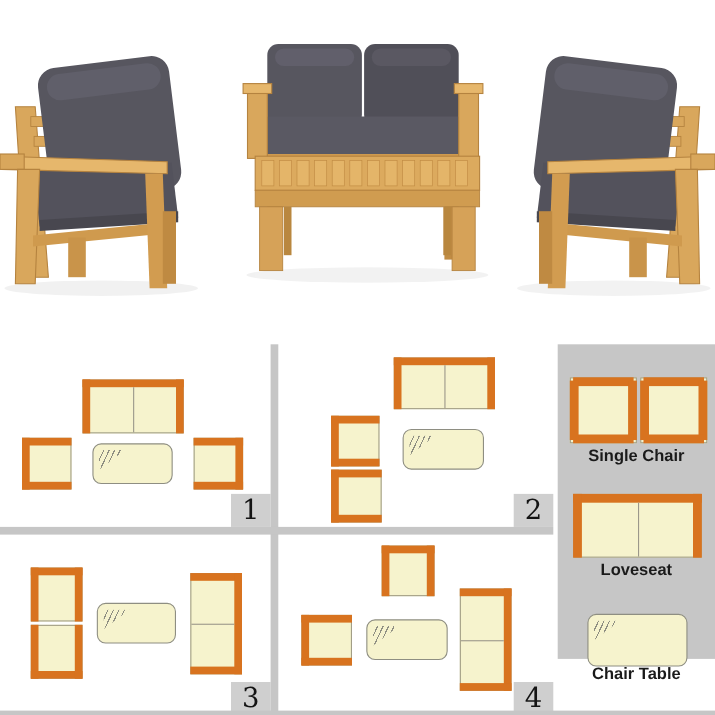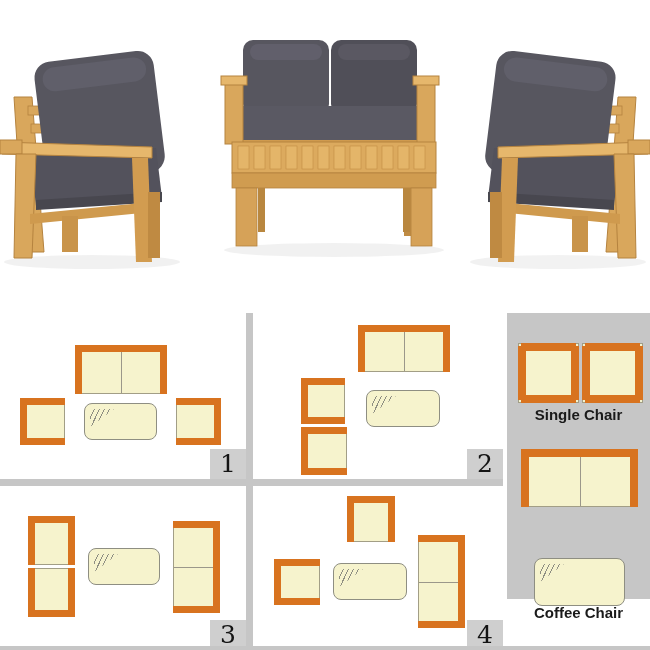--- a/index.html
+++ b/index.html
@@ -189,21 +189,22 @@
           <div class="fdiv" style="top: 50%; height: 1px; left: 0px; right: 6px;"></div>
         </div>
       </div>
 
     <div class="divider" style="left:246px;top:313px;width:7px;height:337px;"></div>
     <div class="divider" style="left:0;top:479px;width:503px;height:7px;"></div>
     <div class="divider" style="left:0;top:646px;width:650px;height:4px;"></div>
 
     <div class="legend">
       <div class="legend-label" style="top:93px">Single Chair</div>
-      <div class="legend-label" style="top:291px">Coffee Chair</div>
+      <div class="legend-label" style="top:197px">Loveseat</div>
+      <div class="legend-label" style="top:291px">Chair Table</div>
     <div class="fi" style="left: 11px; top: 30px; width: 59px; height: 58px;">
           <div class="ob" style="left: 2px; right: 2px; height: 8px; top: -1px;"></div>
           <div class="ob" style="top: 2px; bottom: 2px; width: 8px; right: -1px;"></div>
           <div class="ob" style="left: 2px; right: 2px; height: 8px; bottom: -1px;"></div>
           <div class="ob" style="top: 2px; bottom: 2px; width: 8px; left: -1px;"></div>
         </div>
         <div class="fi" style="left: 75px; top: 30px; width: 59px; height: 58px;">
           <div class="ob" style="left: 2px; right: 2px; height: 8px; top: -1px;"></div>
           <div class="ob" style="top: 2px; bottom: 2px; width: 8px; right: -1px;"></div>
           <div class="ob" style="left: 2px; right: 2px; height: 8px; bottom: -1px;"></div>

